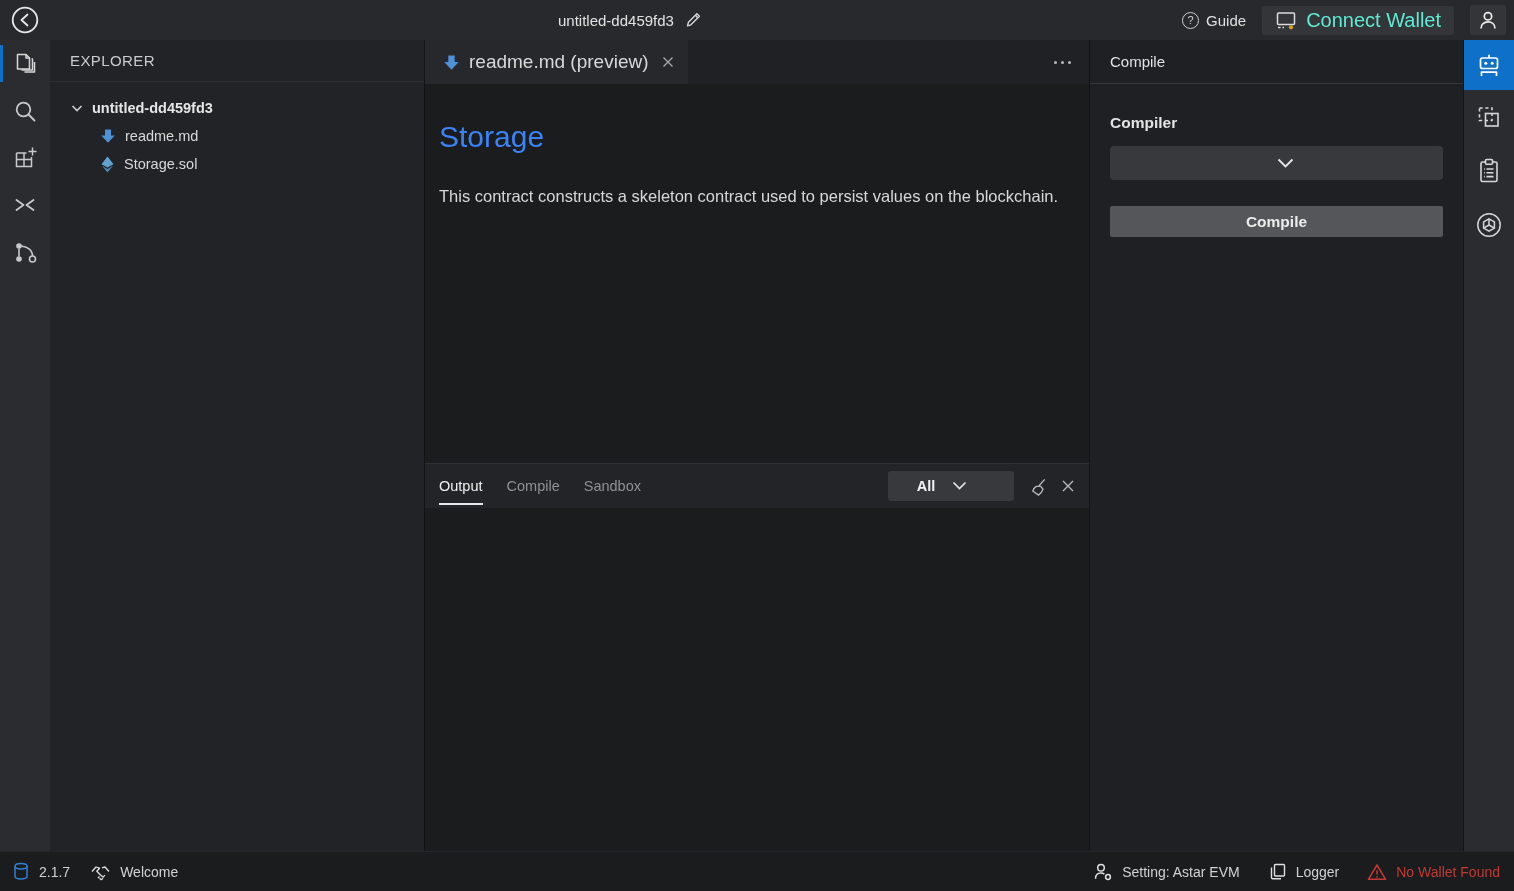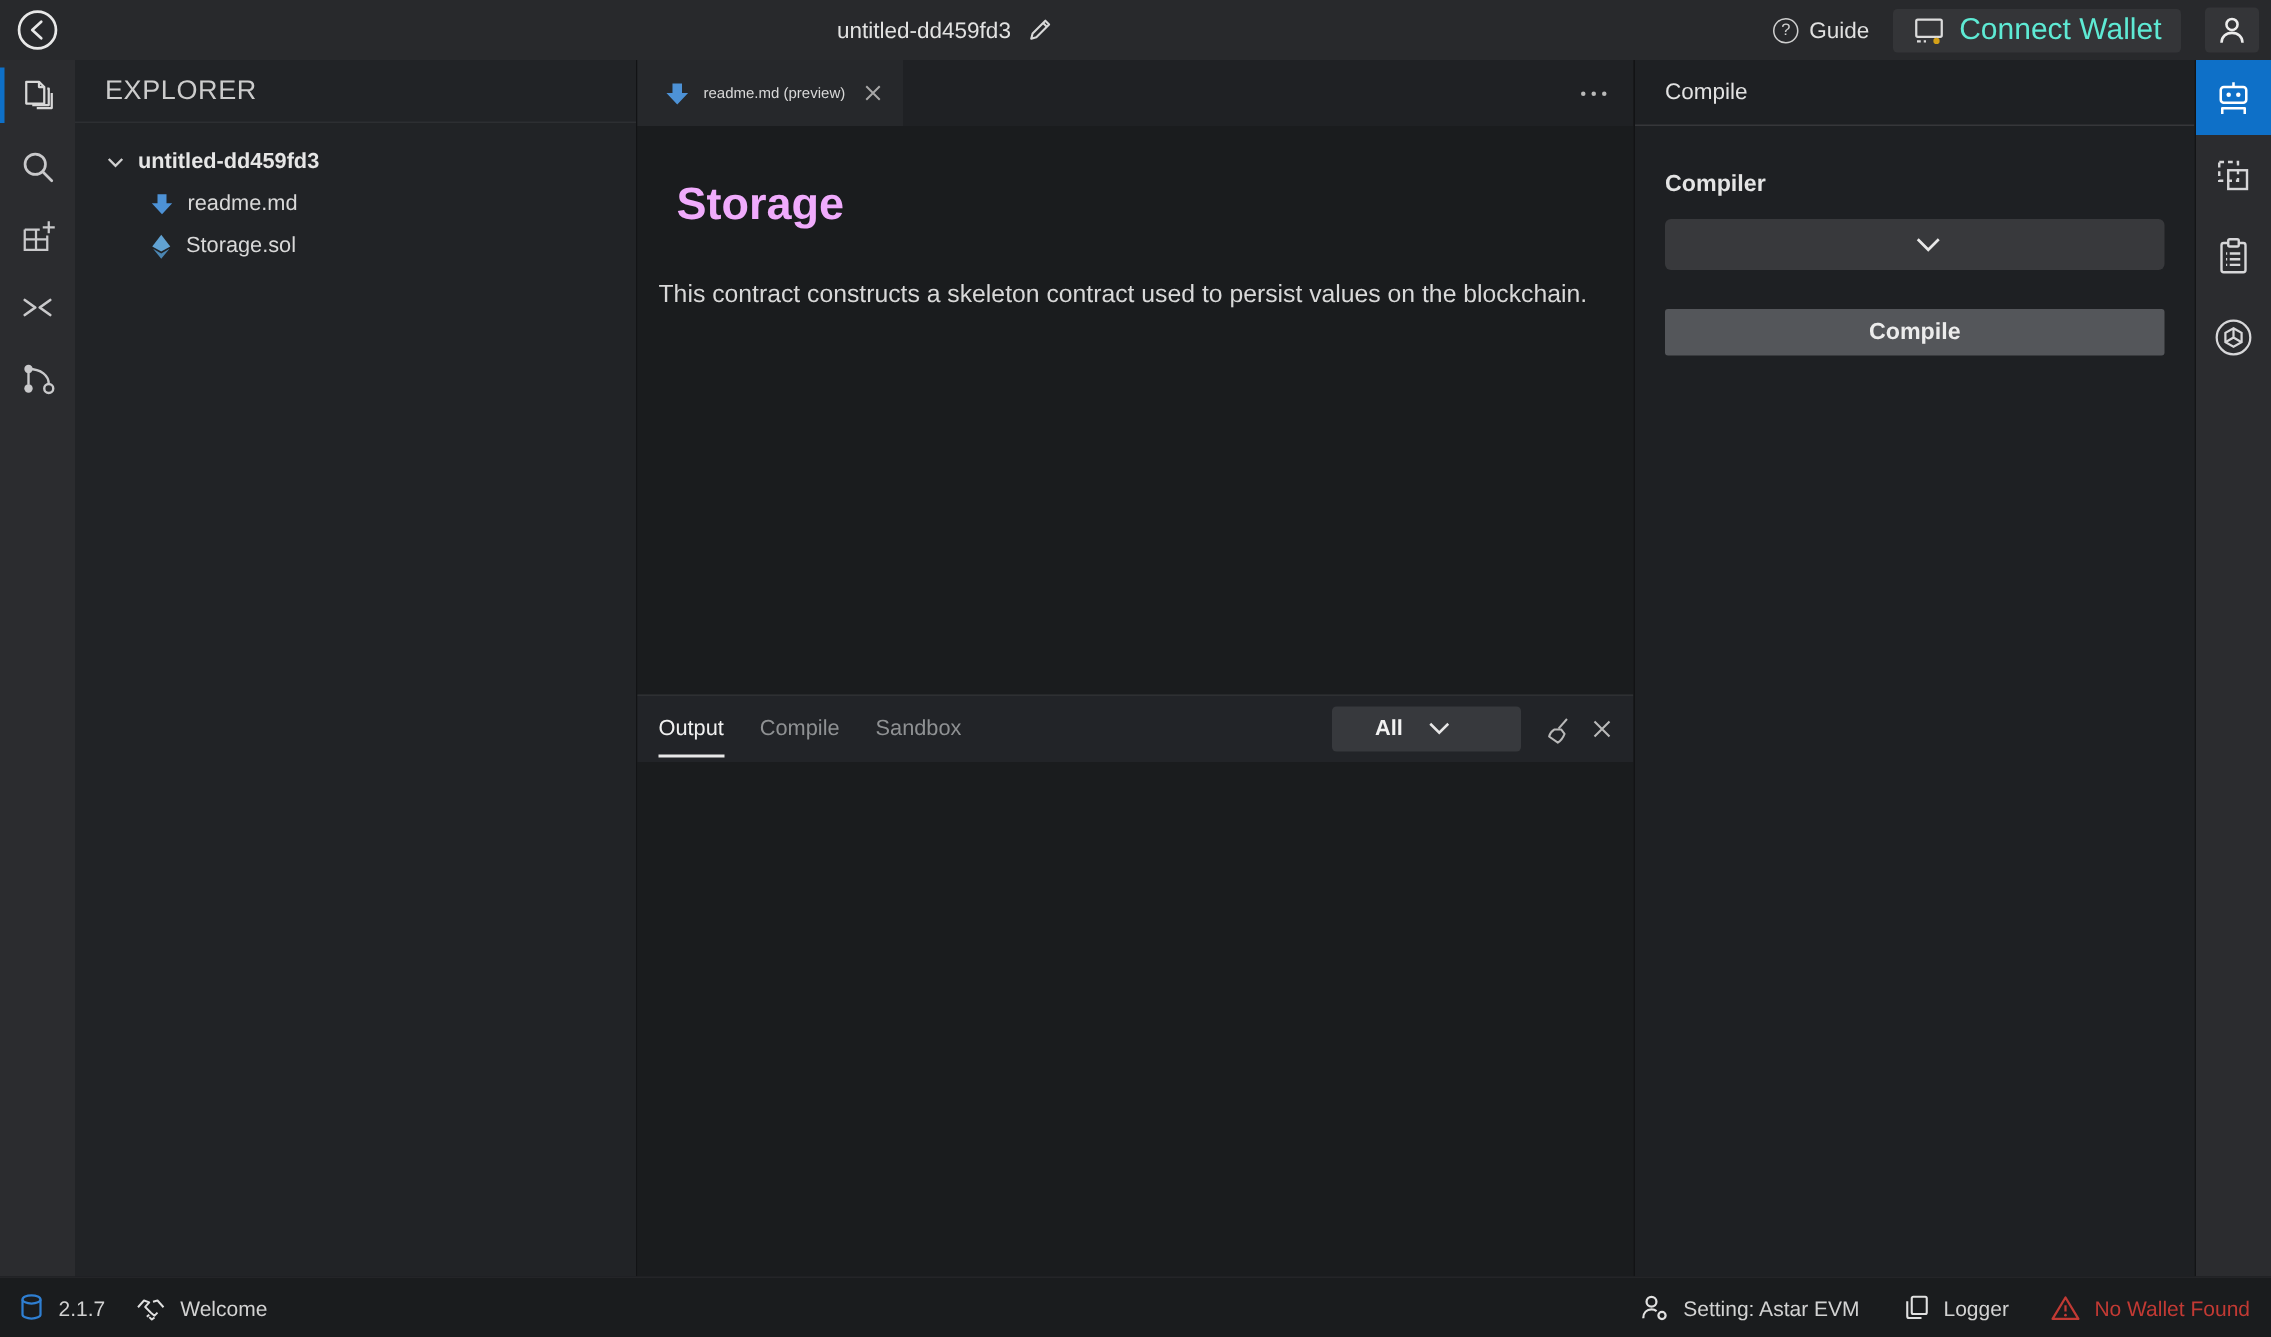--- a/index.html
+++ b/index.html
@@ -28,39 +28,39 @@
   .ab-item { width:100%; height:47px; display:flex; align-items:center; justify-content:center;
     color:#c9c9cb; cursor:pointer; position:relative; }
   .ab-item.active::before { content:''; position:absolute; left:0; top:5px; bottom:5px; width:3px; background:#0e70c8; }
 
   .abar-right { width:51px; background:#2b2c2f; border-left:1px solid #131416; display:flex; flex-direction:column; align-items:center; }
   .abr-item { width:100%; height:54px; display:flex; align-items:center; justify-content:center; color:#d7d7d9; cursor:pointer; }
   .abr-item.active { height:50px; background:#0e70c8; color:#fff; }
 
   
   .sidebar { width:375px; background:#212326; border-right:1px solid #121315; display:flex; flex-direction:column; }
-  .sidebar-header { height:42px; display:flex; align-items:center; padding-left:20px; font-size:18px;
+  .sidebar-header { height:42px; display:flex; align-items:center; padding-left:20px; font-size:15px;
     color:#cccccc; border-bottom:1px solid #2d2f32; letter-spacing:.4px; }
   .tree { padding-top:12px; }
   .tree-row { height:28px; display:flex; align-items:center; cursor:pointer; font-size:14.5px; color:#d8d8d8; }
   .tree-row.folder { padding-left:20px; gap:8px; font-weight:bold; color:#e6e6e6; }
   .tree-row.file { padding-left:50px; gap:9px; }
 
   
   .editor-col { width:664px; display:flex; flex-direction:column; background:#1a1c1e; }
   .tabbar { height:44px; background:#1f2124; display:flex; align-items:stretch; flex:0 0 44px; }
   .tab { background:#26282b; display:flex; align-items:center; gap:9px; padding:0 14px 0 18px;
-    font-size:10px; color:#d8d8d8; cursor:pointer; }
+    font-size:19px; color:#d8d8d8; cursor:pointer; }
   .tab .close-x { color:#a8a8a8; display:flex; cursor:pointer; margin-left:4px; }
   .tab-actions { margin-left:auto; display:flex; align-items:center; padding-right:18px; }
   .more-dots { color:#b9b9b9; display:flex; gap:4px; cursor:pointer; }
   .more-dots i { width:3px; height:3px; background:#b9b9b9; border-radius:50%; }
 
   .editor-content { flex:1; padding:36px 24px 0 14px; overflow:hidden; }
-  .md-h1 { font-size:30px; font-weight:bold; color:#f0abfc;margin-left:12px; }
+  .md-h1 { font-size:30px; font-weight:normal; color:#3b82f6; }
   .md-p { margin-top:26px; font-size:16.5px; line-height:33px; color:#d8d8d8; max-width:622px; }
 
   .panel-header { height:45px; background:#222428; border-top:1px solid #2e3033; display:flex;
     align-items:center; padding:0 14px; gap:24px; flex:0 0 45px; }
   .ptab { height:100%; display:flex; align-items:center; font-size:14.5px; color:#8f9193; cursor:pointer; position:relative; }
   .ptab.active { color:#f0f0f0; }
   .ptab.active::after { content:''; position:absolute; left:0; right:0; bottom:3px; height:2px; background:#e8e8e8; }
   .panel-right { margin-left:auto; display:flex; align-items:center; gap:13px; }
   .filter-select { width:126px; height:30px; background:#37393d; border-radius:3px; display:flex;
     align-items:center; padding:0 10px 0 12px; cursor:pointer;text-align:center; }

